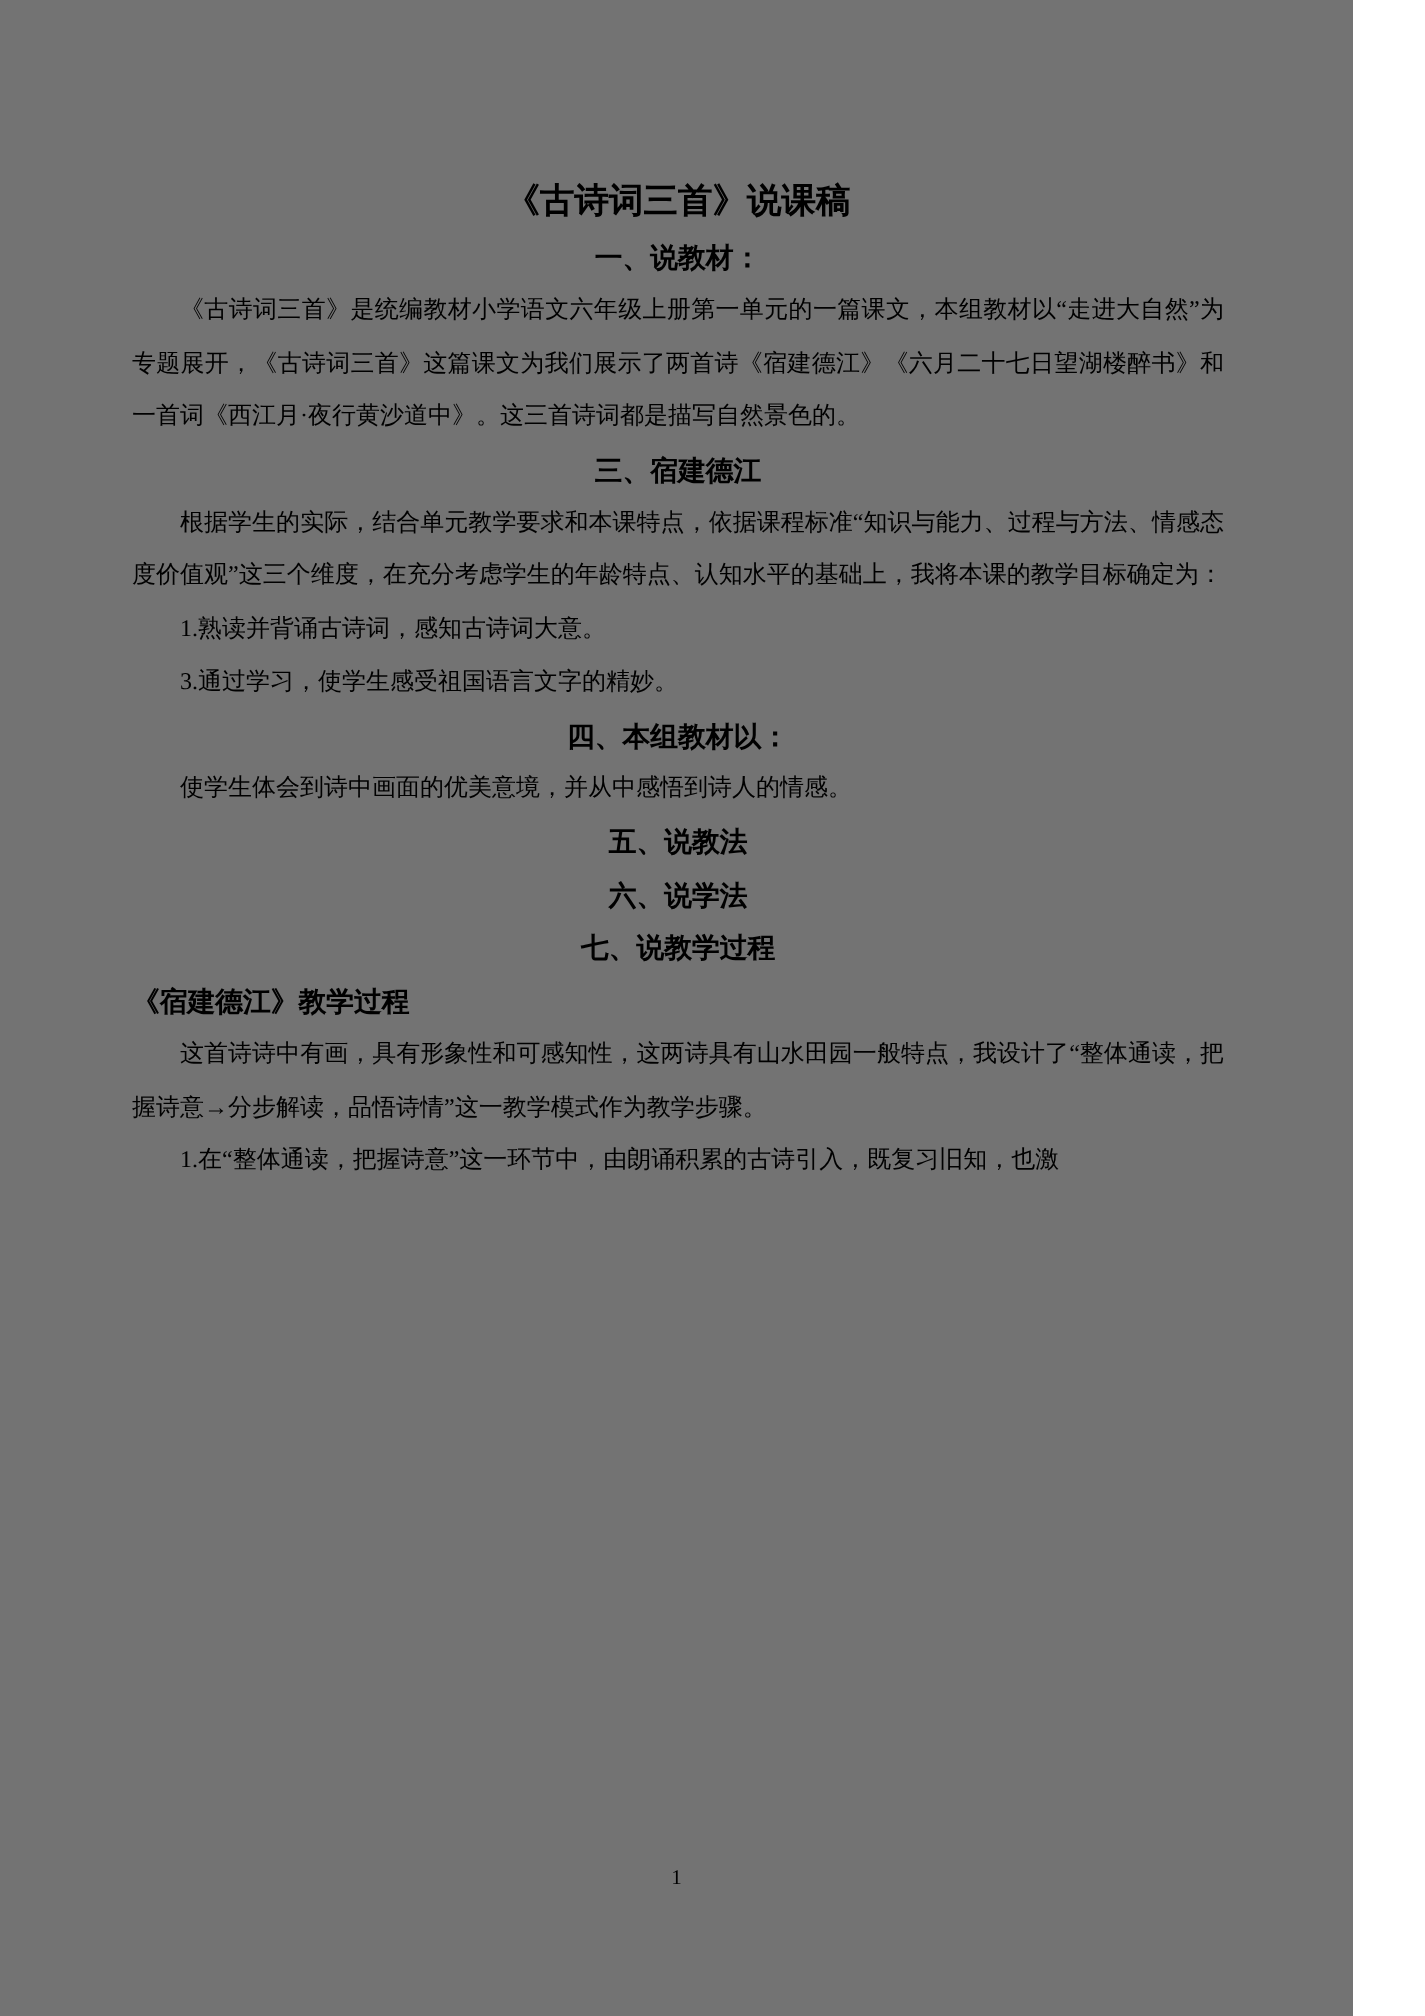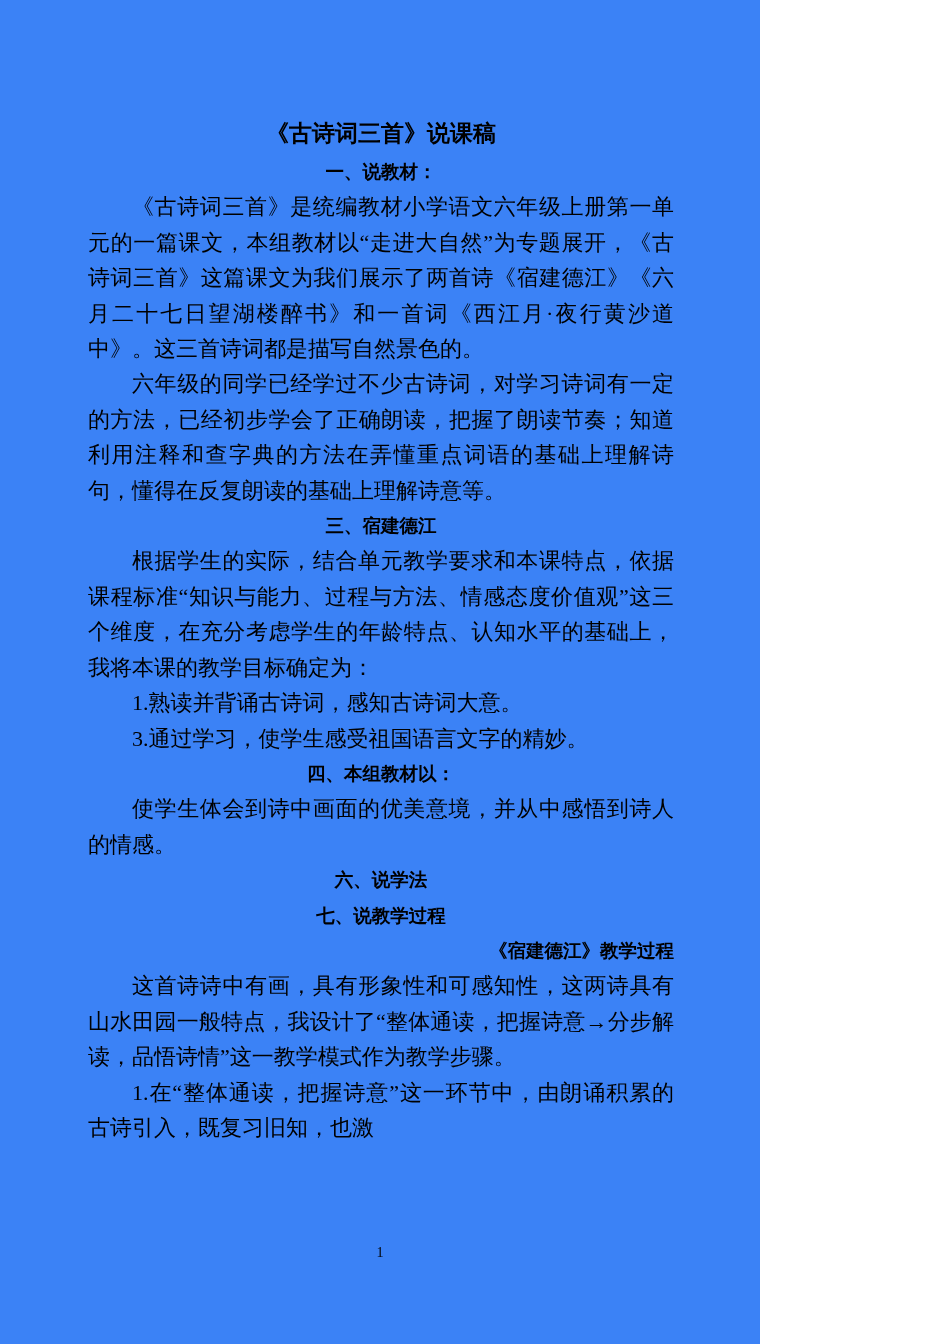--- a/index.html
+++ b/index.html
@@ -2,23 +2,23 @@
 <html><head>
 <meta charset="utf-8">
 <style>
   html, body {
     margin: 0;
     padding: 0;
     background: #ffffff;
   }
   .page {
     position: relative;
-    width: 760px;
+    width: 902px;
     height: 1344px;
-    background: #3b82f6;
+    background: #737373;
     color: #000000;
     overflow: hidden;
     text-decoration: underline;
   }
   .content {
     position: absolute;
     left: 88px;
     right: 86px;
     top: 112px;
   }
@@ -34,32 +34,32 @@
     margin: 0;
     font-family: "Liberation Sans", "DejaVu Sans", sans-serif;
     font-weight: bold;
     font-size: 18.5px;
     line-height: 35.4px;
     text-align: center;
   }
   .para {
     margin: 0;
     font-family: "Liberation Serif", "DejaVu Serif", serif;
-    font-size: 22px;
+    font-size: 16px;
     line-height: 35.4px;
     text-align: justify;
     text-indent: 2em;
   }
   .sub-title {
     margin: 0;
     font-family: "Liberation Sans", "DejaVu Sans", sans-serif;
     font-weight: bold;
     font-size: 18.5px;
     line-height: 35.4px;
-    text-align: right;
+    text-align: left;
     text-indent: 0;
   }
   .page-number {
     position: absolute;
     top: 1243px;
     left: 0;
     right: 0;
     text-align: center;
     font-family: "Liberation Serif", "DejaVu Serif", serif;
     font-size: 14px;
@@ -70,30 +70,30 @@
 <body>
 
 <div class="page">
   <div class="content">
 
     <h1 class="doc-title">《古诗词三首》说课稿</h1>
 
     <h2 class="sec-heading">一、说教材：</h2>
     <p class="para">《古诗词三首》是统编教材小学语文六年级上册第一单元的一篇课文，本组教材以“走进大自然”为专题展开，《古诗词三首》这篇课文为我们展示了两首诗《宿建德江》《六月二十七日望湖楼醉书》和一首词《西江月·夜行黄沙道中》。这三首诗词都是描写自然景色的。</p>
 
-    <p class="para">六年级的同学已经学过不少古诗词，对学习诗词有一定的方法，已经初步学会了正确朗读，把握了朗读节奏；知道利用注释和查字典的方法在弄懂重点词语的基础上理解诗句，懂得在反复朗读的基础上理解诗意等。</p>
 
     <h2 class="sec-heading">三、宿建德江</h2>
     <p class="para">根据学生的实际，结合单元教学要求和本课特点，依据课程标准“知识与能力、过程与方法、情感态度价值观”这三个维度，在充分考虑学生的年龄特点、认知水平的基础上，我将本课的教学目标确定为：</p>
     <p class="para">1.熟读并背诵古诗词，感知古诗词大意。</p>
     <p class="para">3.通过学习，使学生感受祖国语言文字的精妙。</p>
 
     <h2 class="sec-heading">四、本组教材以：</h2>
     <p class="para">使学生体会到诗中画面的优美意境，并从中感悟到诗人的情感。</p>
 
+    <h2 class="sec-heading">五、说教法</h2>
 
     <h2 class="sec-heading">六、说学法</h2>
 
     <h2 class="sec-heading">七、说教学过程</h2>
     <p class="sub-title">《宿建德江》教学过程</p>
     <p class="para">这首诗诗中有画，具有形象性和可感知性，这两诗具有山水田园一般特点，我设计了“整体通读，把握诗意→分步解读，品悟诗情”这一教学模式作为教学步骤。</p>
     <p class="para">1.在“整体通读，把握诗意”这一环节中，由朗诵积累的古诗引入，既复习旧知，也激</p>
 
   </div>
 

